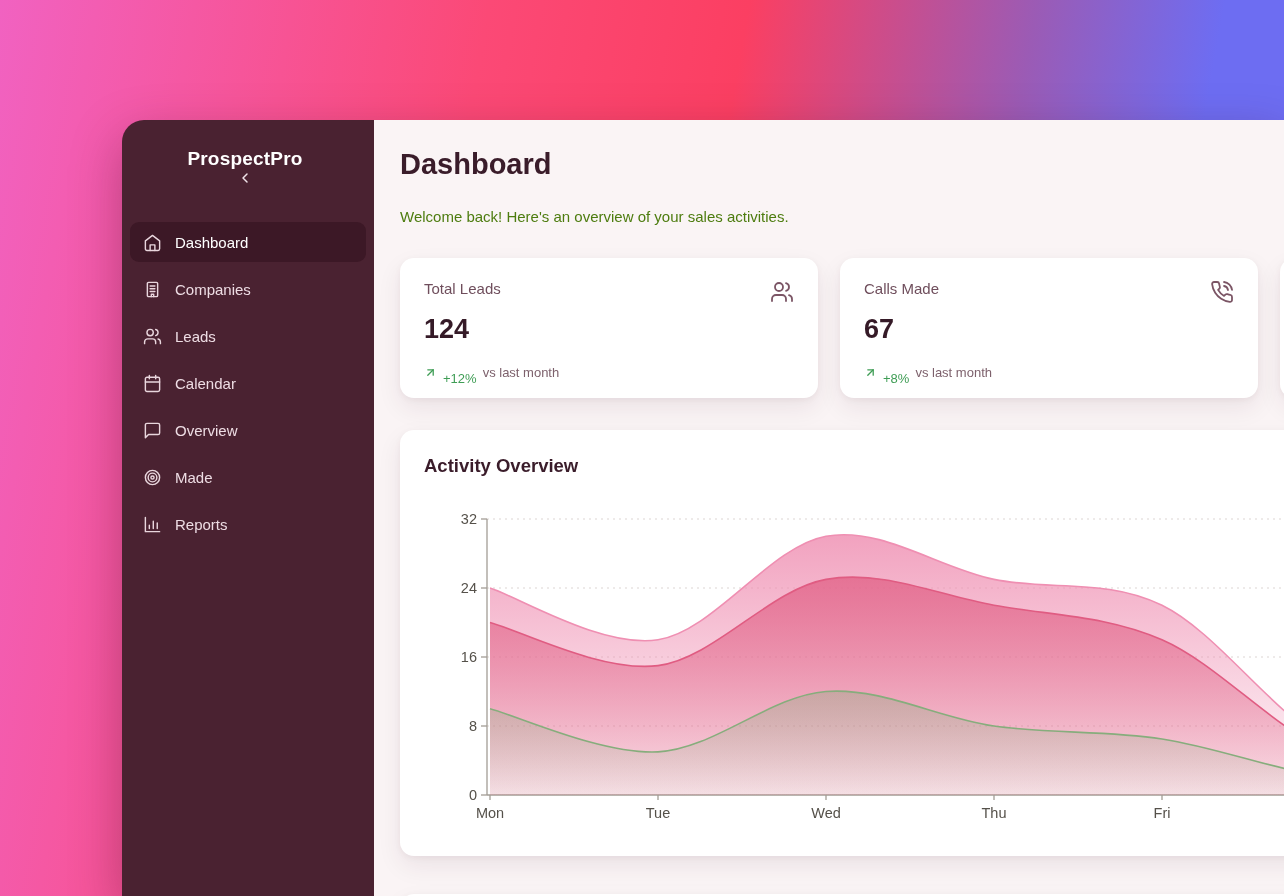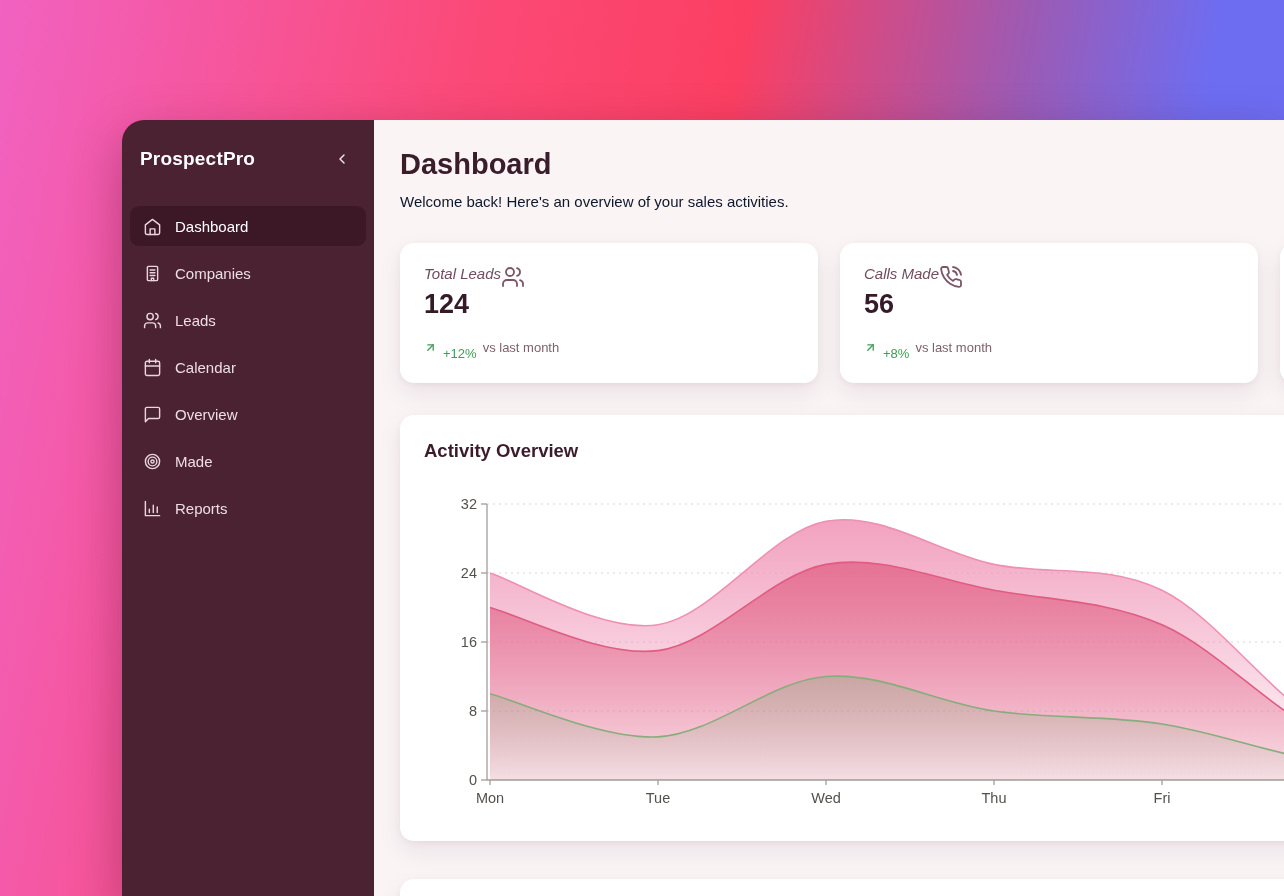--- a/index.html
+++ b/index.html
@@ -9,47 +9,47 @@
     font-family:"Liberation Sans",sans-serif;
     -webkit-font-smoothing:antialiased;
   }
   .app{
     position:absolute;left:122px;top:120px;right:0;bottom:0;
     display:flex;border-radius:22px 0 0 0;overflow:hidden;
     box-shadow:0 18px 50px rgba(70,15,45,.35);
   }
   
   .sidebar{width:252px;flex:none;background:#4a2231;display:flex;flex-direction:column;}
-  .sidebar-header{display:flex;align-items:center;justify-content:space-between;padding:28px 24px 10px 18px;}
+  .sidebar-header{display:flex;align-items:center;justify-content:space-between;padding:28px 24px 10px 18px;flex-direction:column;}
   .brand{font-size:19px;font-weight:700;color:#ffffff;letter-spacing:.2px;}
   .collapse-btn{color:#f0e3e8;width:16px;height:16px;cursor:pointer;display:flex;align-items:center;}
   .collapse-btn svg{width:16px;height:16px;}
   .nav{margin-top:26px;padding:0 8px;display:flex;flex-direction:column;gap:7px;}
   .nav-item{
     height:40px;border-radius:9px;display:flex;align-items:center;gap:13px;
     padding:0 13px;color:#eedde4;font-size:15px;cursor:pointer;
   }
   .nav-item.active{background:#3c1826;color:#ffffff;}
   .nav-icon{display:flex;align-items:center;color:#e9d6dd;}
   .nav-icon svg{width:19px;height:19px;}
   
   .main{flex:1;background:#faf4f5;padding:26px 0 0 26px;overflow:hidden;}
   .page-title{margin:0;font-size:29px;line-height:36px;font-weight:800;color:#3a1c2a;}
-  .page-subtitle{margin-top:9px;font-size:15px;line-height:22px;color:#0f172a;}
+  .page-subtitle{margin-top:24px;font-size:15px;line-height:22px;color:#4d7c0f;}
   .stats-grid{margin-top:30px;display:flex;gap:22px;width:1302px;}
   .card{
     background:#ffffff;border-radius:14px;box-sizing:border-box;
     box-shadow:0 2px 6px rgba(70,25,45,.05),0 10px 24px rgba(70,25,45,.08);
   }
   .stat-card{width:418px;flex:none;height:140px;padding:22px 24px;}
-  .stat-top{display:flex;justify-content:flex-start;align-items:flex-start;font-style:italic;}
+  .stat-top{display:flex;justify-content:space-between;align-items:flex-start;}
   .stat-label{font-size:15px;color:#6f4e5c;}
   .stat-icon{color:#7b5565;display:flex;}
   .stat-icon svg{width:24px;height:24px;}
-  .stat-value{font-size:27px;font-weight:800;color:#351a27;}
+  .stat-value{margin-top:10px;font-size:27px;font-weight:800;color:#351a27;}
   .stat-change{margin-top:13px;font-size:13px;color:#7d616c;display:flex;align-items:center;gap:6px;}
   .trend-icon{color:#3f9d55;display:flex;}
   .trend-icon svg{width:13px;height:13px;}
   .change-pct{color:#3f9d55;margin-top:13px;}
   .chart-card{margin-top:32px;width:1302px;height:426px;padding:24px;}
   .chart-title{font-size:18.5px;line-height:24px;font-weight:800;color:#3a1c2a;}
   .chart-svg{display:block;margin-top:18px;}
   .grid-line{stroke:#dcd5d3;stroke-width:1;stroke-dasharray:2 4;}
   .axis-line{stroke:#a29d95;stroke-width:1.3;fill:none;}
   .tick-mark{stroke:#a29d95;stroke-width:1.3;}
@@ -174,21 +174,21 @@
         <div class="stat-top">
           <span class="stat-label">Calls Made</span>
           <span class="stat-icon">
               <svg viewBox="0 0 24 24" fill="none" stroke="currentColor" stroke-width="1.8" stroke-linecap="round" stroke-linejoin="round">
                 <path d="M22 16.92v3a2 2 0 0 1-2.18 2 19.79 19.79 0 0 1-8.63-3.07 19.5 19.5 0 0 1-6-6 19.79 19.79 0 0 1-3.07-8.67A2 2 0 0 1 4.11 2h3a2 2 0 0 1 2 1.72 12.84 12.84 0 0 0 .7 2.81 2 2 0 0 1-.45 2.11L8.09 9.91a16 16 0 0 0 6 6l1.27-1.27a2 2 0 0 1 2.11-.45 12.84 12.84 0 0 0 2.81.7A2 2 0 0 1 22 16.92z"></path>
                 <path d="M14.05 6A5 5 0 0 1 18 10"></path>
                 <path d="M14.05 2a9 9 0 0 1 8 7.94"></path>
               </svg>
             </span>
         </div>
-        <div class="stat-value">56</div>
+        <div class="stat-value">67</div>
         <div class="stat-change">
           <span class="trend-icon">
               <svg viewBox="0 0 24 24" fill="none" stroke="currentColor" stroke-width="2.4" stroke-linecap="round" stroke-linejoin="round">
                 <path d="M7 7h10v10"></path>
                 <path d="M7 17 17 7"></path>
               </svg>
             </span>
           <span class="change-pct">+8%</span>
           <span>vs last month</span>
         </div>

